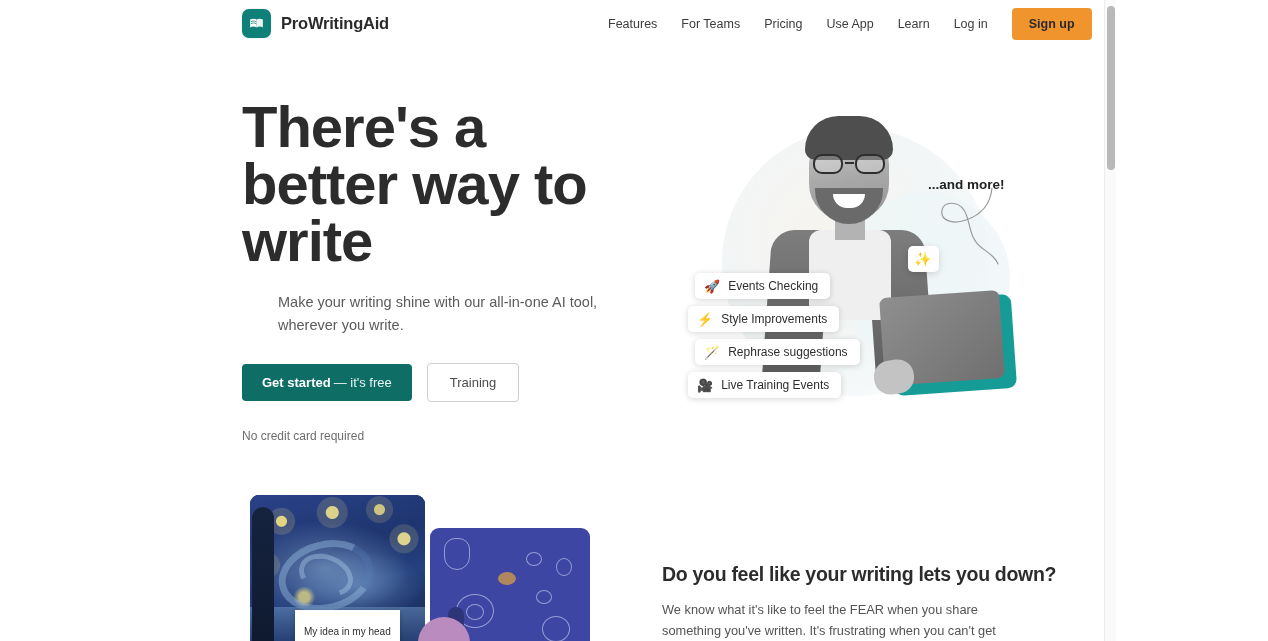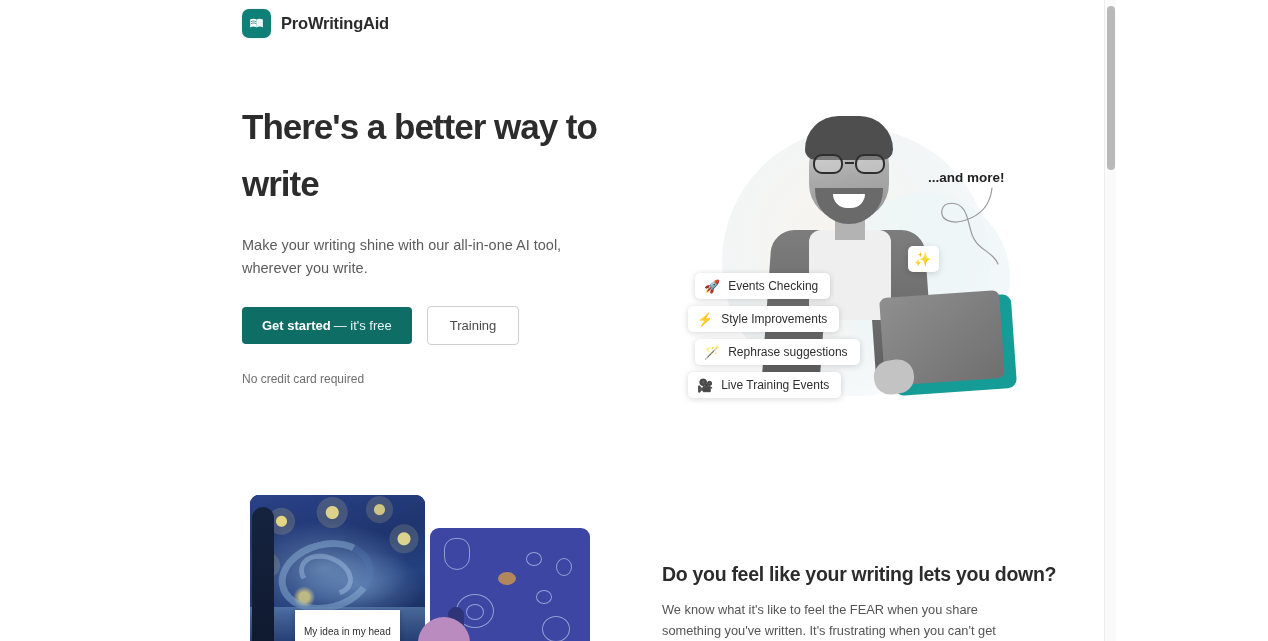--- a/index.html
+++ b/index.html
@@ -102,34 +102,35 @@
   }
 
   .hero-copy {
     position: absolute;
     left: 242px;
     top: 50px;
     width: 400px;
   }
 
   .hero-title {
-    font-size: 35px;
+    font-size: 58px;
     line-height: 57px;
     font-weight: bold;
     color: #2c2c2c;
     letter-spacing: -1px;
     margin-bottom: 22px;
   }
 
   .hero-sub {
     font-size: 14.5px;
     line-height: 23px;
     color: #5b5b5b;
     width: 330px;
     margin-bottom: 26px;
+    margin-left: 36px;
   }
 
   .hero-actions {
     display: flex;
     align-items: center;
     gap: 15px;
     margin-bottom: 27px;
   }
   .btn-primary {
     background: #0e6e66;
@@ -314,21 +315,21 @@
     align-items: center;
     justify-content: center;
     font-size: 14px;
     z-index: 12;
   }
 
   
   .and-more {
     position: absolute;
     left: 268px;
-    top: 72px;
+    top: 79px;
     font-size: 13.5px;
     font-weight: bold;
     color: #232323;
     white-space: nowrap;
     z-index: 12;
   }
   .squiggle {
     position: absolute;
     left: 272px;
     top: 88px;
@@ -563,20 +564,29 @@
       <span class="brand-logo">
         <svg width="17" height="17" viewBox="0 0 24 24" fill="none">
           <path d="M3 6.5c3.2-1.6 6.2-1.6 9 0v11c-2.8-1.6-5.8-1.6-9 0v-11z" fill="#ffffff"></path>
           <path d="M12 6.5c2.8-1.6 5.8-1.6 9 0v11c-2.8-1.6-6 -1.6-9 0v-11z" fill="#ffffff" opacity="0.92"></path>
           <path d="M4.5 9.2c2.3-1 4.5-1 6.5 0M4.5 12c2.3-1 4.5-1 6.5 0" stroke="#0f8077" stroke-width="1.1" stroke-linecap="round"></path>
         </svg>
       </span>
       <span class="brand-name">ProWritingAid</span>
     </div>
 
+    <nav class="nav">
+      <a class="nav-link">Features</a>
+      <a class="nav-link">For Teams</a>
+      <a class="nav-link">Pricing</a>
+      <a class="nav-link">Use App</a>
+      <a class="nav-link">Learn</a>
+      <a class="nav-link">Log in</a>
+      <button class="signup-btn">Sign up</button>
+    </nav>
 
   </header>
 
   <section class="hero">
 
     <div class="hero-copy">
       <h1 class="hero-title">There's a better way to write</h1>
       <p class="hero-sub">Make your writing shine with our all-in-one AI tool, wherever you write.</p>
 
       <div class="hero-actions">

